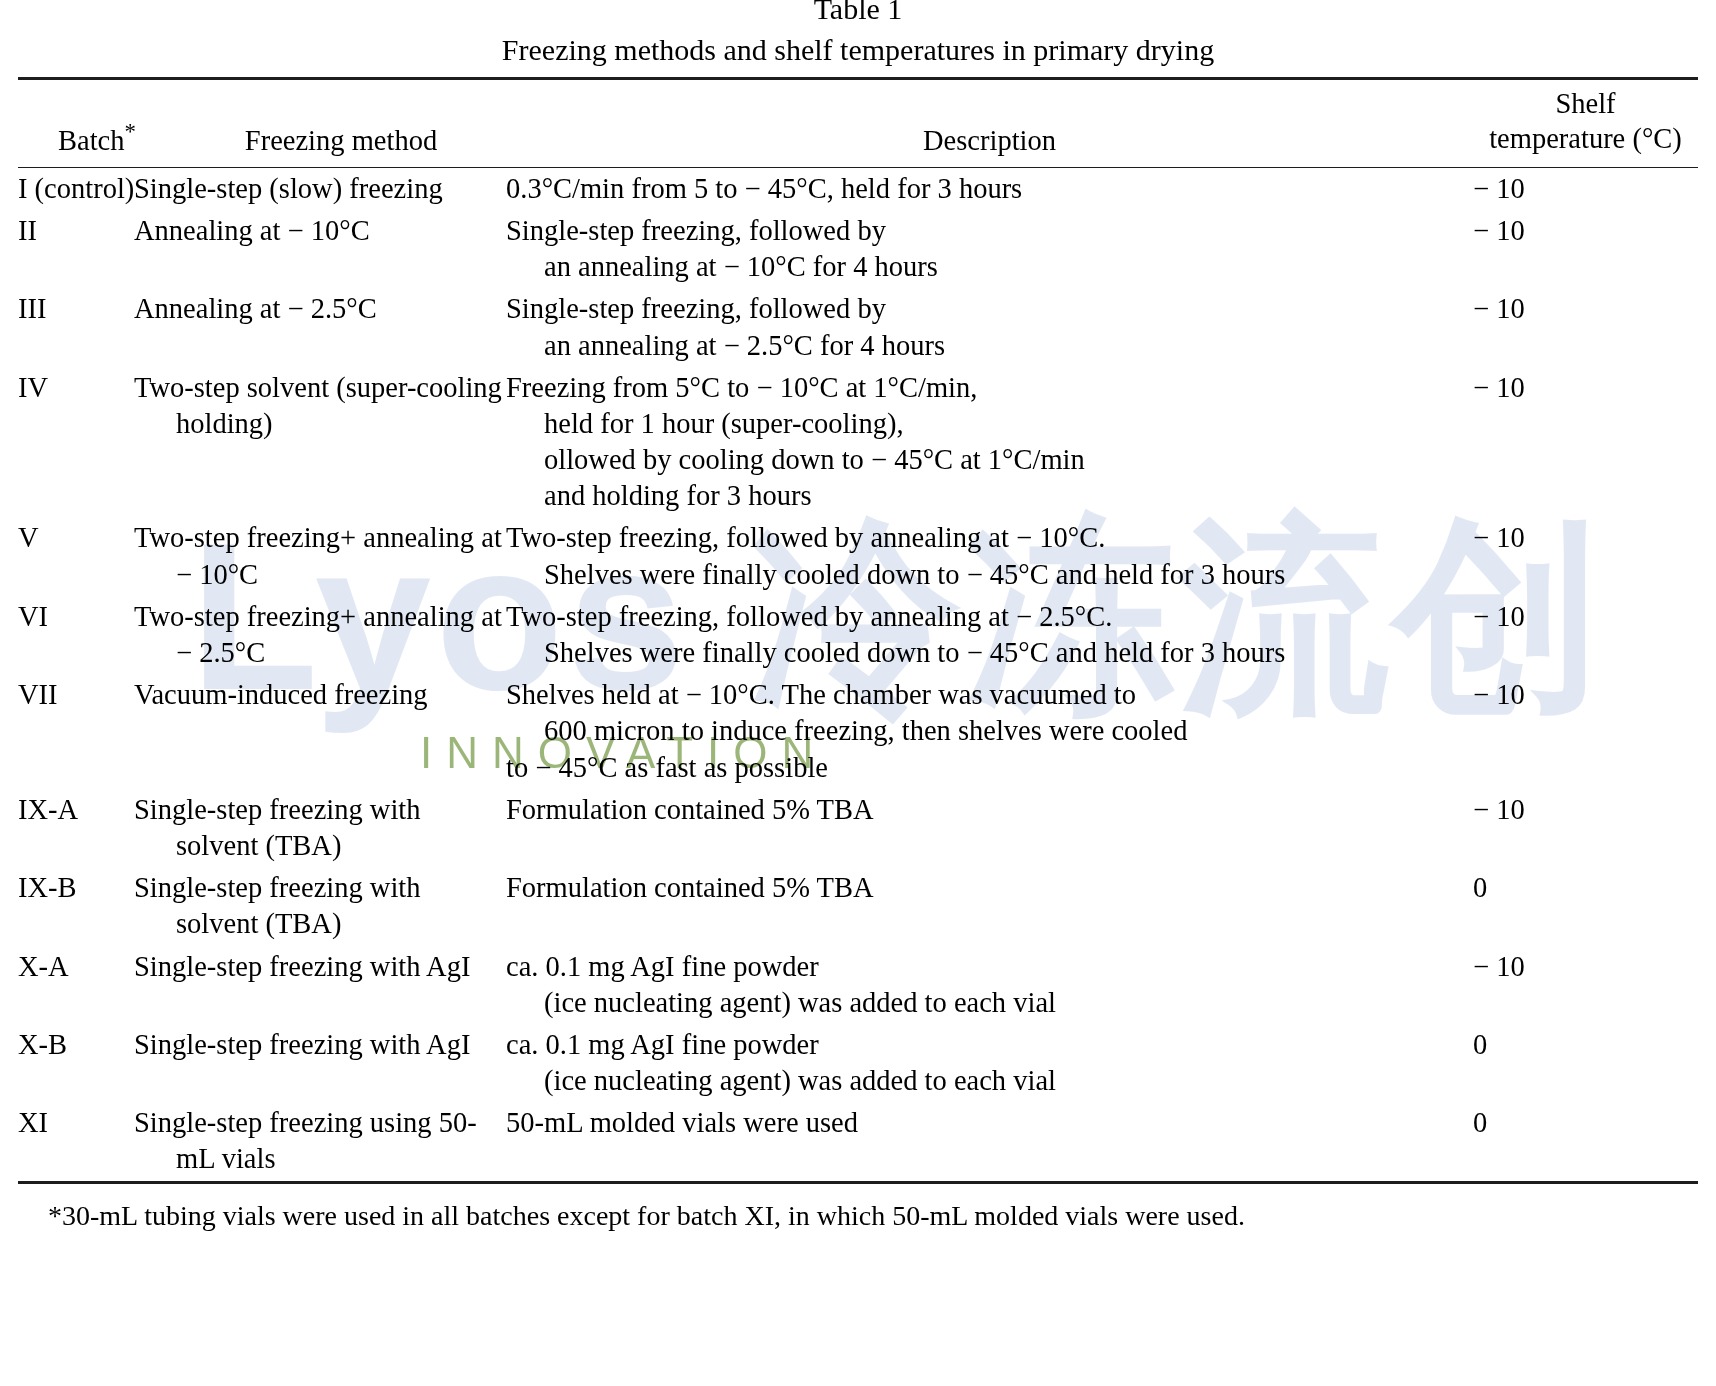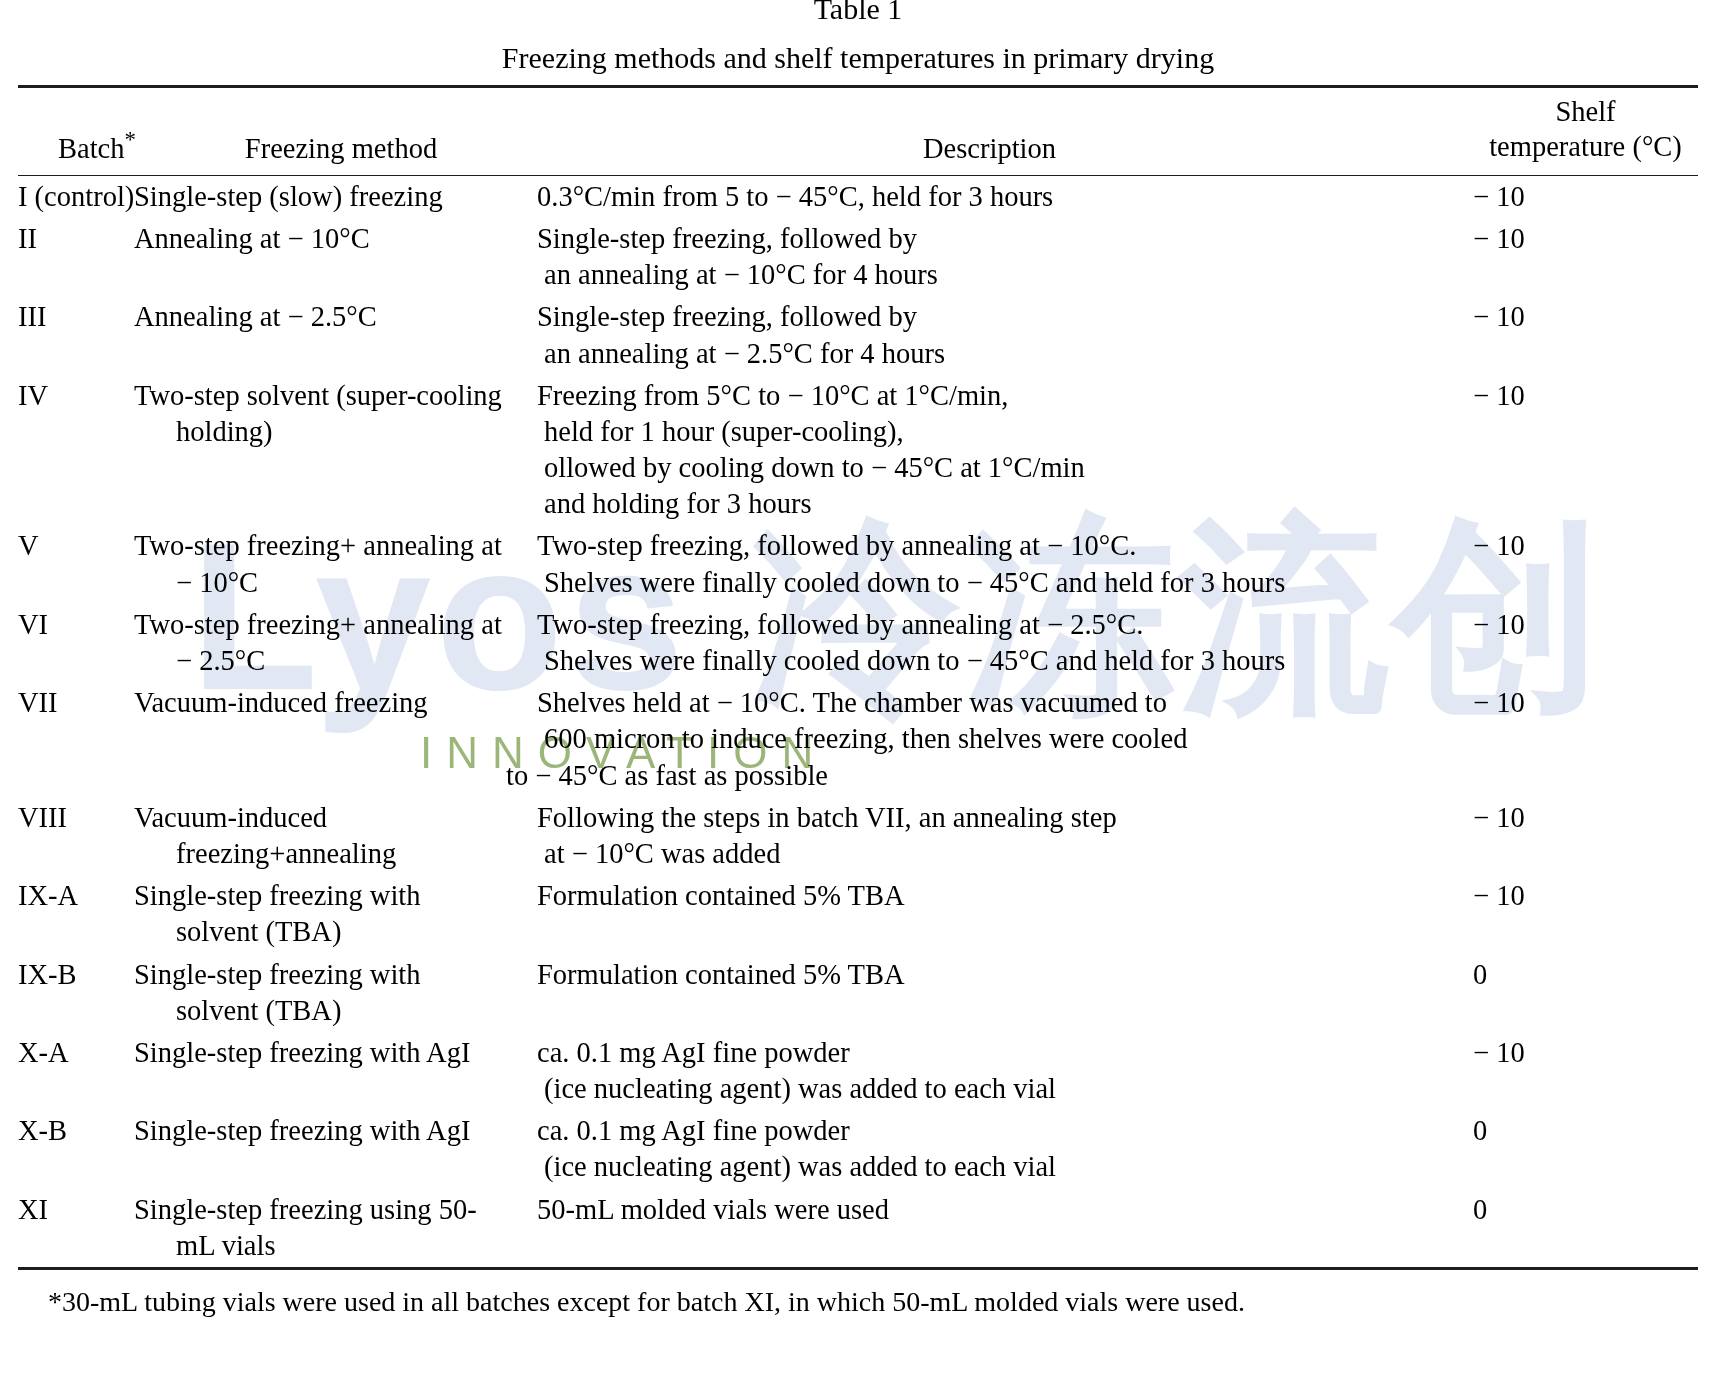--- a/index.html
+++ b/index.html
@@ -62,21 +62,21 @@
   .tbl-num {
     text-align: center;
     font-size: 30px;
     line-height: 1.1;
     margin-top: -8px;
   }
   .tbl-title {
     text-align: center;
     font-size: 30px;
     line-height: 1.25;
-    margin-top: 14px;
+    margin-top: 6px;
     margin-bottom: 8px;
   }
 
   .rule-thick {
     border-top: 3px solid #1d1d1d;
     width: 100%;
   }
   .rule-thin {
     border-top: 1.6px solid #1d1d1d;
     width: 100%;
@@ -109,21 +109,20 @@
   th.col-desc { text-align: center; }
   th.col-shelf { text-align: center; line-height: 1.25; margin-top: 44px; }
 
   .hang {
     padding-left: 42px;
     text-indent: -42px;
   }
   .hang-l2 {
     padding-left: 38px;
     text-indent: -38px;
-    margin-left: 31px;
   }
 
   sup.star {
     font-size: 0.8em;
     vertical-align: super;
   }
 
   .footnote {
     font-size: 28px;
     line-height: 1.3;
@@ -232,29 +231,20 @@
           <td class="col-batch">VII</td>
           <td class="col-method hang">Vacuum-induced freezing</td>
           <td class="col-desc">
             <div class="hang-l2">Shelves held at − 10°C. The chamber was vacuumed to</div>
             <div style="padding-left:38px">600 micron to induce freezing, then shelves were cooled</div>
             <div>to − 45°C as fast as possible</div>
           </td>
           <td class="col-shelf">− 10</td>
         </tr>
 
-        <tr>
-          <td class="col-batch">VIII</td>
-          <td class="col-method hang">Vacuum-induced freezing+annealing</td>
-          <td class="col-desc">
-            <div class="hang-l2">Following the steps in batch VII, an annealing step</div>
-            <div style="padding-left:38px">at − 10°C was added</div>
-          </td>
-          <td class="col-shelf">− 10</td>
-        </tr>
 
         <tr>
           <td class="col-batch">IX-A</td>
           <td class="col-method hang">Single-step freezing with solvent (TBA)</td>
           <td class="col-desc">
             <div class="hang-l2">Formulation contained 5% TBA</div>
           </td>
           <td class="col-shelf">− 10</td>
         </tr>
 

